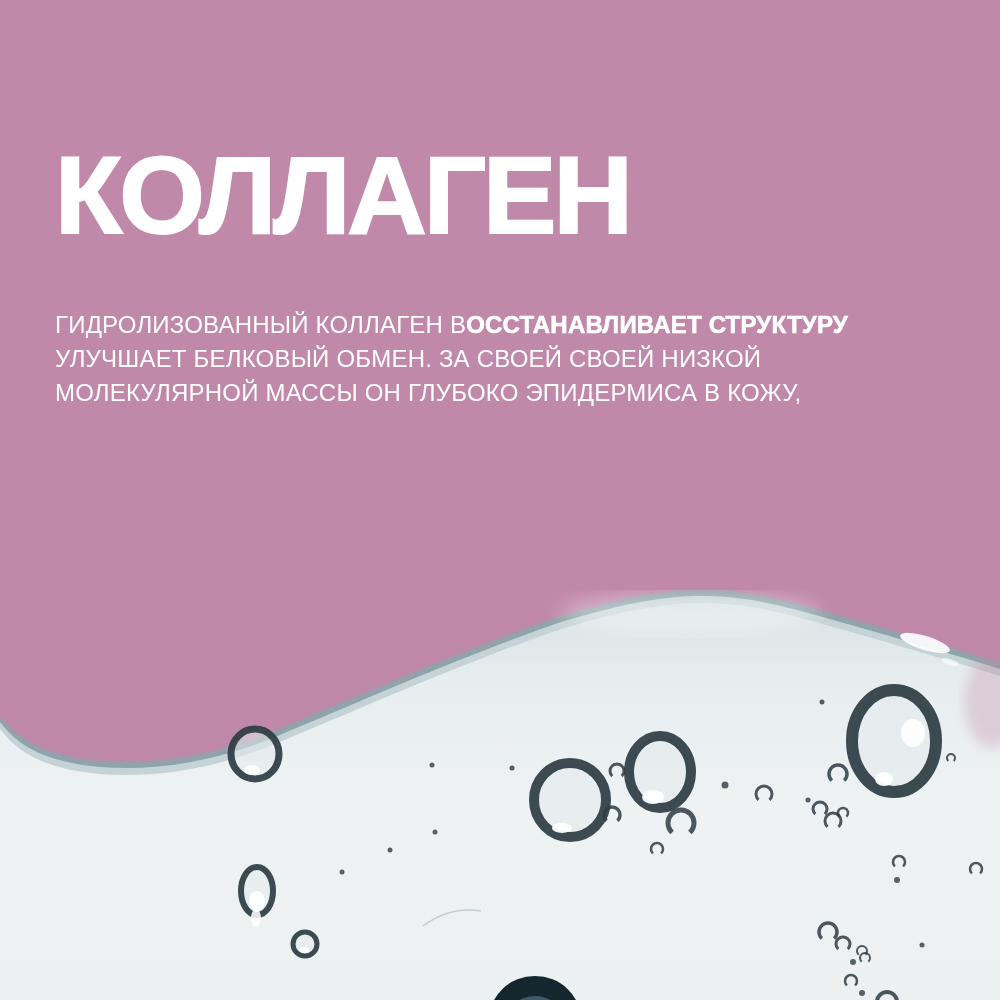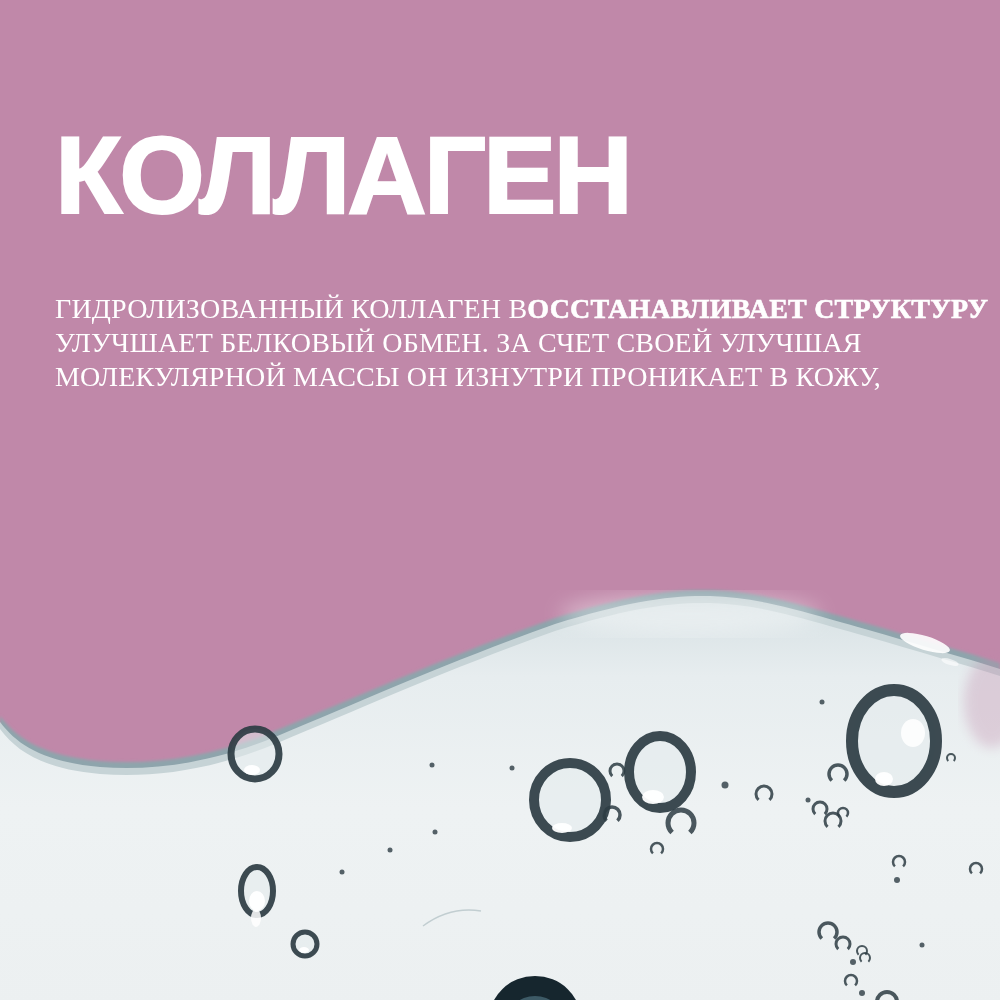--- a/index.html
+++ b/index.html
@@ -5,61 +5,60 @@
   html,body{margin:0;padding:0;}
   .canvas{
     position:relative;
     width:1000px;height:1000px;
     overflow:hidden;
     background:var(--pink,#c088a9);
     font-family:"Liberation Sans", sans-serif;
   }
   .title{
     position:absolute;
-    left:55px;top:120px;
+    left:55px;top:140px;
     margin:0;
     font-size:110px;
     line-height:110px;
     font-weight:700;
     letter-spacing:-3px;
     color:var(--text,#fff);
     -webkit-text-stroke:2px var(--text,#fff);
     white-space:nowrap;
   }
   .paragraph{
     position:absolute;
-    left:55px;top:292px;
+    left:55px;top:308px;
     width:920px;
     color:var(--text,#fff);
-    font-size:28px;
+    font-size:24px;
     line-height:34px;
     letter-spacing:.2px;
-    font-family:Liberation Serif, serif;
   }
   .paragraph .line{white-space:nowrap;}
   .paragraph .seg-bold{
     font-weight:700;
     -webkit-text-stroke:.6px var(--text,#fff);
   }
   .gel{
     position:absolute;
     left:0;top:560px;
     width:1000px;height:440px;
     display:block;
   }
 </style>
 </head>
 <body>
 
 <div class="canvas">
   <h1 class="title">КОЛЛАГЕН</h1>
   <div class="paragraph">
       <div class="line"><span class="seg">ГИДРОЛИЗОВАННЫЙ КОЛЛАГЕН В</span><span class="seg-bold">ОССТАНАВЛИВАЕТ СТРУКТУРУ</span></div>
-      <div class="line"><span class="seg">УЛУЧШАЕТ БЕЛКОВЫЙ ОБМЕН. ЗА СЧЕТ СВОЕЙ УЛУЧШАЯ</span></div>
-      <div class="line"><span class="seg">МОЛЕКУЛЯРНОЙ МАССЫ ОН ИЗНУТРИ ПРОНИКАЕТ В КОЖУ,</span></div>
+      <div class="line"><span class="seg">УЛУЧШАЕТ БЕЛКОВЫЙ ОБМЕН. ЗА СВОЕЙ СВОЕЙ НИЗКОЙ</span></div>
+      <div class="line"><span class="seg">МОЛЕКУЛЯРНОЙ МАССЫ ОН ГЛУБОКО ЭПИДЕРМИСА В КОЖУ,</span></div>
     </div>
   <svg class="gel" viewBox="0 560 1000 440" xmlns="http://www.w3.org/2000/svg">
     <defs>
       <linearGradient id="liqGrad" x1="0" y1="0" x2="0" y2="1">
         <stop offset="0" id="lg0" stop-color="#d7e1e4"></stop>
         <stop offset="0.18" id="lg1" stop-color="#e7edef"></stop>
         <stop offset="0.5" id="lg2" stop-color="#eef2f3"></stop>
         <stop offset="1" id="lg3" stop-color="#ecf0f1"></stop>
       </linearGradient>
       <filter id="blur2">

